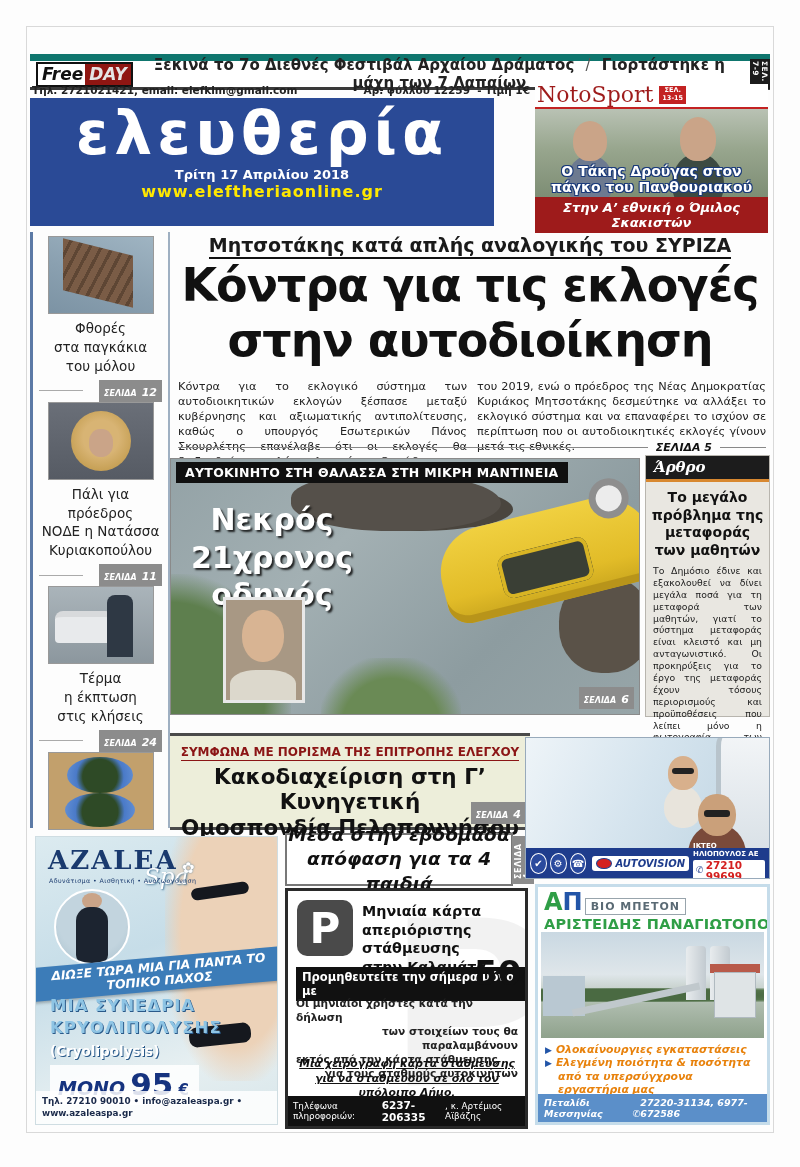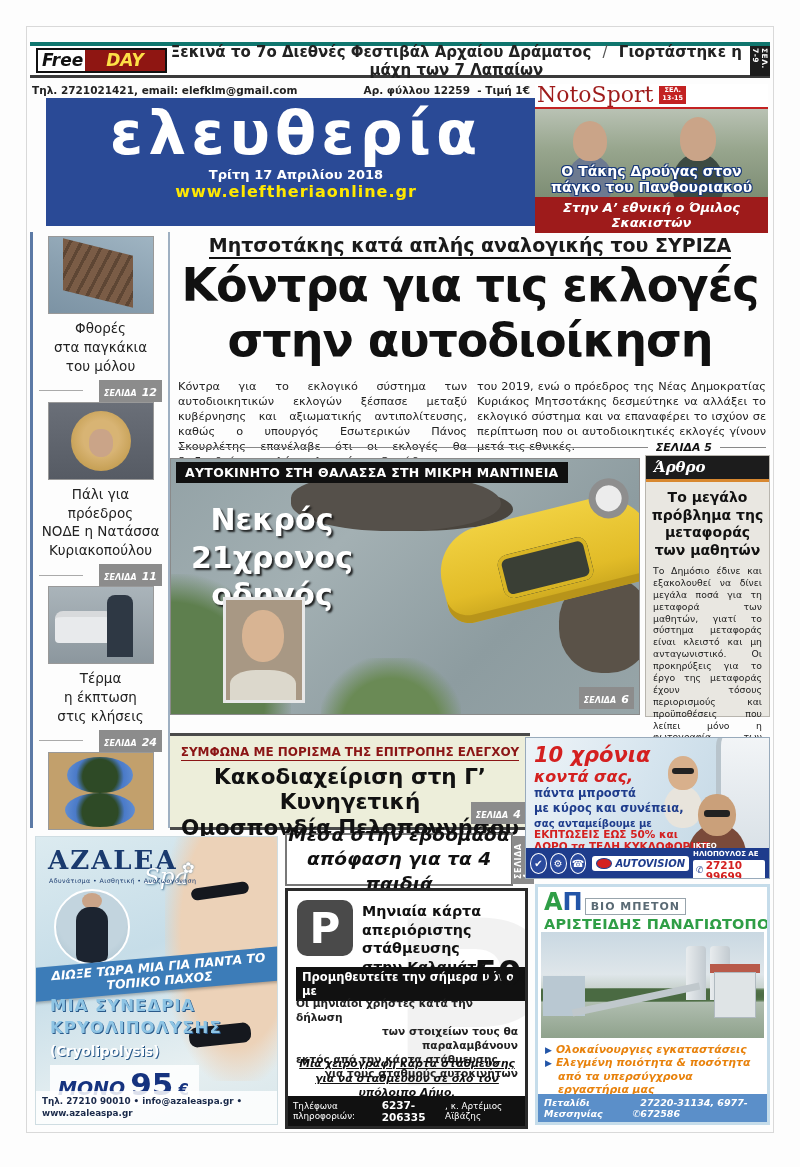--- a/index.html
+++ b/index.html
@@ -3,35 +3,35 @@
 <meta charset="utf-8">
 <style>
   html,body{margin:0;padding:0;}
   body{width:800px;height:1167px;position:relative;background:#fdfdfd;
        font-family:"DejaVu Sans",sans-serif;color:#1a1a1a;overflow:hidden;}
   .abs{position:absolute;}
   .prewrap{white-space:pre-line;}
   .sheet{position:absolute;inset:26px 26px 34px 26px;border:1px solid #d9d9d9;}
 
   
-  .topbar{left:30px;top:42px;width:740px;height:36px;border-top:4px solid #0f766e;
+  .topbar{left:30px;top:54px;width:740px;height:36px;border-top:7px solid #0f766e;
           border-bottom:3px solid #3a3a3a;display:flex;align-items:center;background:#fff;box-sizing:border-box;}
   .freeday{display:flex;border:2px solid #111;margin-left:6px;line-height:1;}
   .freeday .free{font-style:italic;font-weight:bold;font-size:17px;padding:2px 2px 2px 4px;color:#111;background:#fff;}
-  .freeday .day{font-weight:bold;font-size:17px;padding:2px 21px;color:#fde047;background:#8f1612;font-style:italic;}
+  .freeday .day{font-weight:bold;font-size:17px;padding:2px 4px;color:#e5e5e5;background:#8f1612;font-style:italic;}
   .tb-headlines{flex:1;text-align:center;font-size:15px;font-weight:bold;color:#222;}
   .tb-sep{color:#555;font-weight:normal;padding:0 6px;}
   .tb-tab{background:#1c1c1c;color:#fff;font-size:7.5px;font-weight:bold;writing-mode:vertical-rl;
           padding:2px 1px;height:26px;margin-left:4px;letter-spacing:.5px;}
 
   
   .contact{left:32px;top:84px;font-size:10.5px;font-weight:bold;color:#222;}
   .issueline{left:300px;top:84px;width:230px;text-align:right;font-size:10.5px;font-weight:bold;color:#222;}
-  .mast{left:30px;top:98px;width:500px;height:128px;background:#2a4a96;text-align:center;
-        box-shadow:inset 0 0 0 2px #2a4a96;margin-left:16px;}
+  .mast{left:30px;top:98px;width:464px;height:128px;background:#2a4a96;text-align:center;
+        box-shadow:inset 0 0 0 2px #2a4a96;}
   .mast .logo{font-size:60px;font-weight:bold;color:#fff;letter-spacing:5px;line-height:1.05;margin-top:4px;
               font-family:"DejaVu Sans",sans-serif;}
   .mast .date{font-size:13px;font-weight:bold;color:#fff;margin-top:2px;}
   .mast .site{font-size:16px;font-weight:bold;color:#ffe800;letter-spacing:1px;}
 
   
   .noto{left:535px;top:84px;width:233px;height:142px;background:#fff;}
   .noto-head{display:flex;align-items:flex-end;border-bottom:2px solid #c32222;padding:0 2px 1px 2px;}
   .noto-title{font-family:"DejaVu Serif",serif;font-weight:normal;font-size:22px;color:#9e1b1b;line-height:1;}
   .noto-badge{background:#c32222;color:#fff;font-size:6.5px;font-weight:bold;text-align:center;
@@ -399,30 +399,20 @@
 απόφαση για τα 4 παιδιά</div>
   <div class="vb">ΣΕΛΙΔΑ 4</div>
 </div>
 
 <div class="abs av">
   <div class="cardoor"></div>
   <div class="head-w"></div>
   <div class="head-m"></div>
   <div class="glass1"></div>
   <div class="glass2"></div>
-  <div class="txt">
-    <div class="h1">10 χρόνια</div>
-    <div class="h2">κοντά σας,</div>
-    <div class="b1">πάντα μπροστά</div>
-    <div class="b1">με κύρος και συνέπεια,</div>
-    <div class="b2">σας ανταμείβουμε με</div>
-    <div class="o1">ΕΚΠΤΩΣΕΙΣ ΕΩΣ 50% και</div>
-    <div class="o1">ΔΩΡΟ τα ΤΕΛΗ ΚΥΚΛΟΦΟΡΙΑΣ</div>
-    <div class="o3">για έναν τυχερό νικητή κάθε μέρα!</div>
-  </div>
   <div class="av-bar">
     <span class="av-ic">✔</span>
     <span class="av-ic">⚙</span>
     <span class="av-ic">☎</span>
     <span class="av-logo">
       <span class="av-oval"></span>
       <span class="av-brand">AUTOVISION</span>
     </span>
     <span class="av-right">
       <div class="av-co">ΙΚΤΕΟ ΗΛΙΟΠΟΥΛΟΣ ΑΕ</div>

